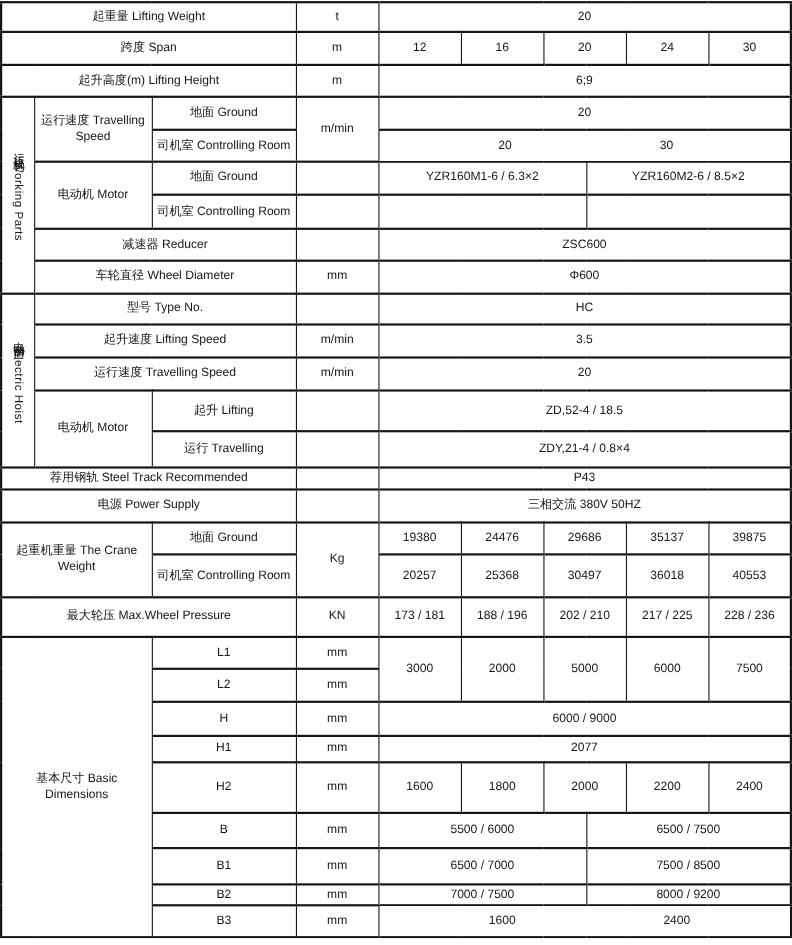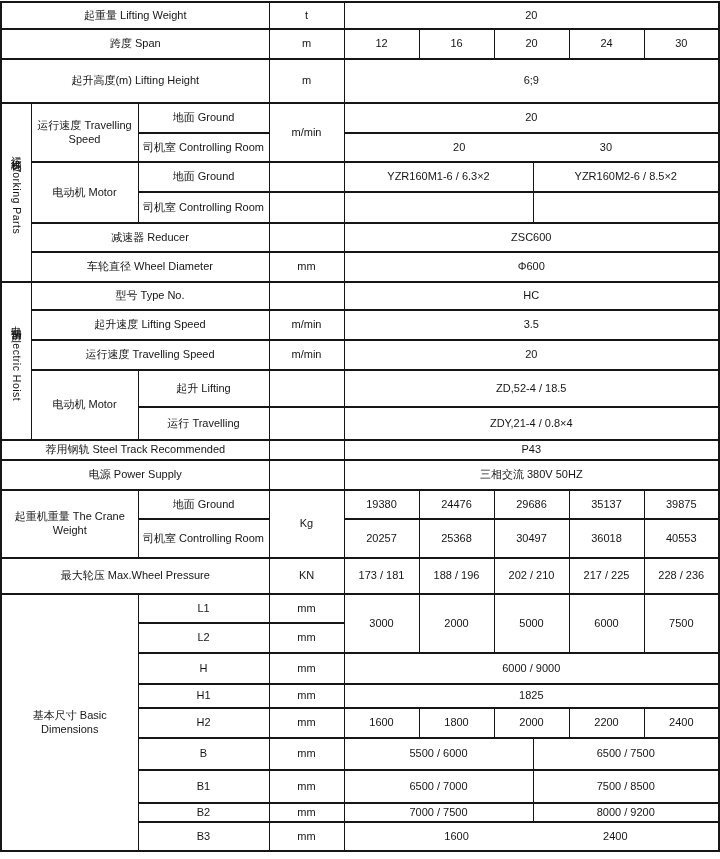--- a/index.html
+++ b/index.html
@@ -65,21 +65,21 @@
   <tr style="height:30px">
     <td colspan="3">跨度  Span</td>
     <td>m</td>
     <td>12</td>
     <td>16</td>
     <td colspan="2">20</td>
     <td>24</td>
     <td>30</td>
   </tr>
 
-  <tr style="height:44px">
+  <tr style="height:29px">
     <td colspan="3">起升高度(m)  Lifting Height</td>
     <td>m</td>
     <td colspan="6">6;9</td>
   </tr>
 
   <tr style="height:30px">
     <td rowspan="6" class="vcell">
       <div class="vlabel">
         <span class="zh">运行机构</span>
         <span class="en">Working Parts</span>
@@ -223,24 +223,24 @@
 
   <tr style="height:31px">
     <td>H</td>
     <td>mm</td>
     <td colspan="6">6000 / 9000</td>
   </tr>
 
   <tr style="height:24px">
     <td>H1</td>
     <td>mm</td>
-    <td colspan="6">1825</td>
-  </tr>
-
-  <tr style="height:30px">
+    <td colspan="6">2077</td>
+  </tr>
+
+  <tr style="height:46px">
     <td>H2</td>
     <td>mm</td>
     <td>1600</td>
     <td>1800</td>
     <td colspan="2">2000</td>
     <td>2200</td>
     <td>2400</td>
   </tr>
 
   <tr style="height:32px">

